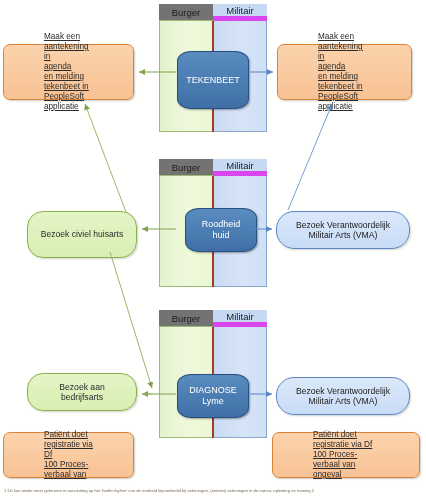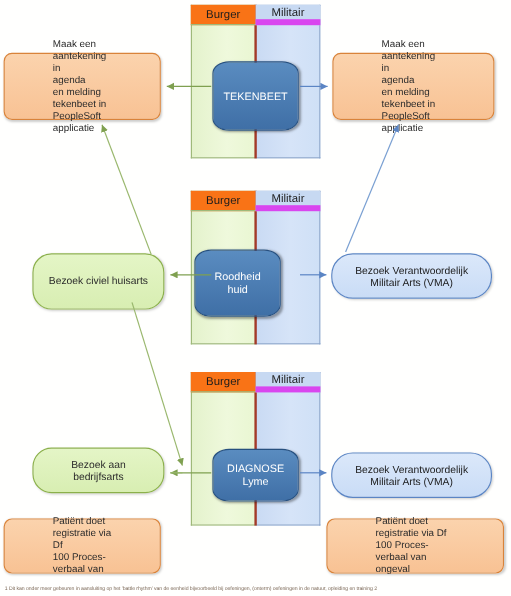--- a/index.html
+++ b/index.html
@@ -14,42 +14,42 @@
       background:linear-gradient(to right,#e4f2cc,#eff9dc 55%,#e9f6d2);
       border:1px solid #9fb97a;border-right:none;}
   .lane-militair{left:50%;width:50%;
       background:linear-gradient(to right,#c9daf3,#d6e4f8 55%,#cfe0f6);
       border:1px solid #8aa6cd;border-left:none;}
   .lane-divider{position:absolute;left:50%;top:0;bottom:0;width:2px;
       margin-left:-1px;background:#a23a28;}
   .lane-hdr{position:absolute;top:0;left:0;right:0;height:17px;
       box-sizing:border-box;font-size:9.5px;color:#1d1d1d;
       display:flex;align-items:center;justify-content:center;}
-  .hdr-burger{background:#f97316;border-bottom:1px solid #9fb97a;}
+  .hdr-burger{background:#737373;border-bottom:1px solid #9fb97a;}
   .hdr-militair{background:#c7d9f2;border-bottom:5px solid #d946ef;}
   .hdr-row{position:absolute;left:0;right:0;top:0;height:17px;}
 
   
   .node{position:absolute;box-sizing:border-box;display:flex;
         align-items:center;justify-content:center;text-align:center;
         line-height:1.22;}
   .node span{display:block;padding:0 5px;}
 
   
   .n-blue{background:linear-gradient(to bottom,#5a8cc0,#3f6fa6);
       border:1px solid #27507f;color:#fff;font-size:9px;
       border-radius:14px/10px;
       box-shadow:1px 1px 2px rgba(0,0,0,.35);}
 
   
   .n-orange{background:linear-gradient(to bottom,#fbd3ad,#f8c294);
       border:1px solid #d9833a;color:#2b2b2b;font-size:8.2px;
       border-radius:7px;text-align:left;justify-content:flex-start;
       box-shadow:1px 1px 2px rgba(0,0,0,.2);}
-  .n-orange span{padding:0 20px;}
+  .n-orange span{padding:0 20px;text-decoration:underline;}
 
   
   .n-green{background:linear-gradient(to bottom,#e4f5c6,#d8eeb2);
       border:1px solid #8bb04b;color:#2b2b2b;font-size:8.6px;
       border-radius:16px;
       box-shadow:1px 1px 2px rgba(0,0,0,.18);}
 
   
   .n-bluepill{background:linear-gradient(to bottom,#dbe8fa,#c9dcf6);
       border:1px solid #5b85c4;color:#1b1b1b;font-size:8.6px;
@@ -111,21 +111,21 @@
     <div class="hdr-row">
       <div class="lane-hdr hdr-burger" style="left:0;width:50%;">
           <span>Burger</span>
         </div>
       <div class="lane-hdr hdr-militair" style="left:50%;width:50%;">
           <span>Militair</span>
         </div>
     </div>
   </div>
 
-  <div class="node n-blue" style="left:162px;top:208px;width:72px;height:56px;">
+  <div class="node n-blue" style="left:185px;top:208px;width:72px;height:44px;">
     <span>
       <span>Roodheid</span>
       <span>huid</span>
     </span>
   </div>
 
   <div class="node n-green" style="left:27px;top:211px;width:110px;height:47px;align-items:center;">
     <span>Bezoek civiel huisarts</span>
   </div>
 

